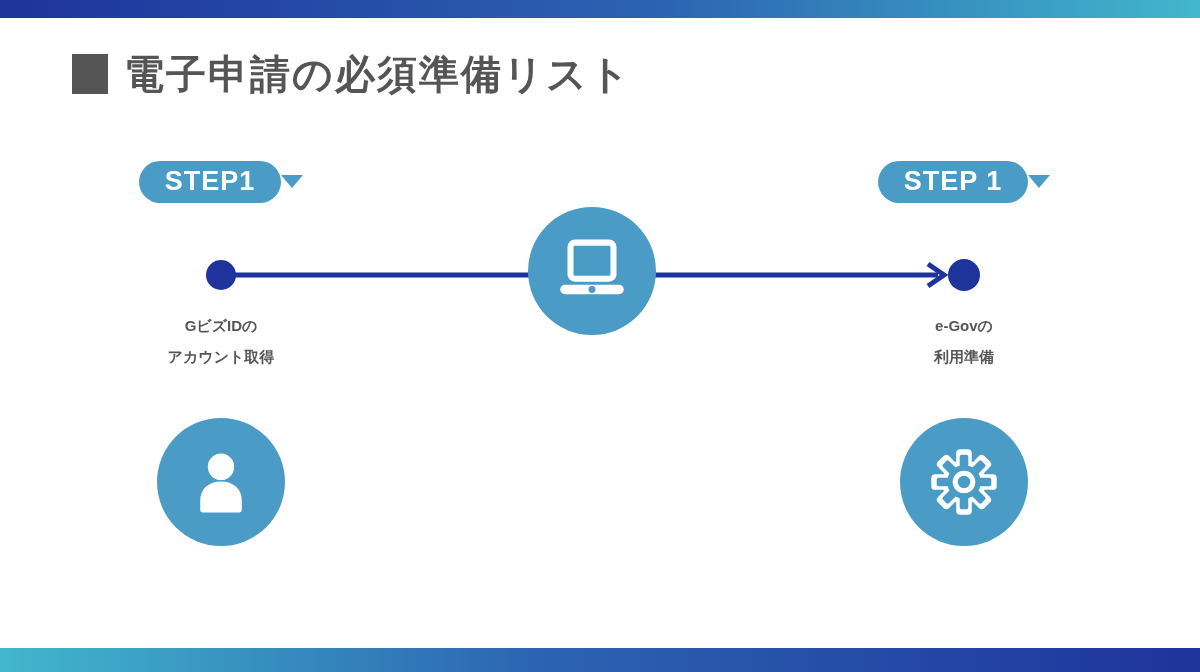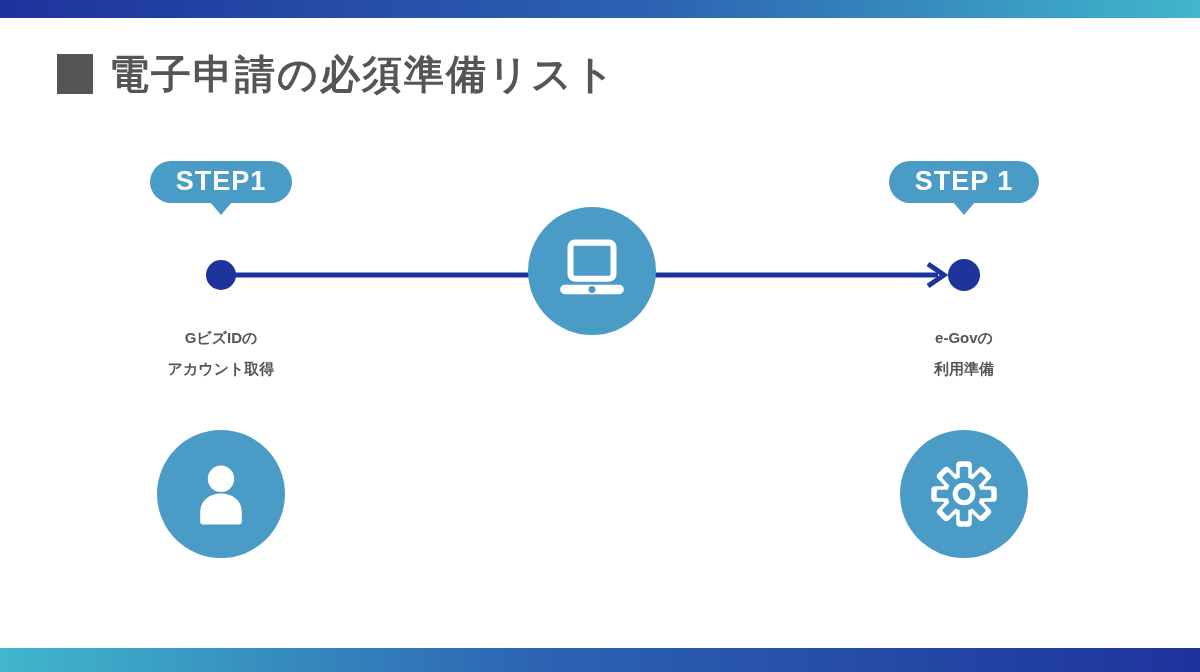--- a/index.html
+++ b/index.html
@@ -17,31 +17,31 @@
     margin:0 auto;
     background:var(--white);
     overflow:hidden;
     font-family:"Liberation Sans","DejaVu Sans",sans-serif;
   }
   
   .bar{position:absolute;left:0;width:100%;}
   .bar.top{top:0;height:18px;background:linear-gradient(90deg,var(--navy) 0%,var(--mid_blue) 55%,var(--teal) 100%);}
   .bar.bottom{bottom:0;height:24px;background:linear-gradient(90deg,var(--teal) 0%,var(--mid_blue) 45%,var(--navy) 100%);}
   
-  .title-row{position:absolute;left:57px;top:52px;display:flex;align-items:center;gap:16px;}
+  .title-row{position:absolute;left:72px;top:52px;display:flex;align-items:center;gap:16px;}
   .title-square{width:36px;height:40px;background:var(--text_gray);flex:0 0 auto;}
   .title-text{margin:0;font-size:40px;font-weight:800;color:var(--text_gray);letter-spacing:2px;line-height:1.1;}
   
   .timeline{position:absolute;left:0;top:245px;width:1200px;height:60px;}
   .tl-line{stroke:var(--navy);stroke-width:5;}
   .tl-arrow{stroke:var(--navy);stroke-width:5;fill:none;}
   .tl-dot{fill:var(--navy);}
   
   .step{position:absolute;top:161px;width:260px;display:flex;flex-direction:column;align-items:center;}
-  .badge-wrap{display:flex;flex-direction:column;align-items:center;}
+  .badge-wrap{display:flex;flex-direction:row;align-items:center;}
   .badge{
     background:var(--blue);color:var(--white);
     font-size:27px;font-weight:800;letter-spacing:1px;
     padding:6px 26px;border-radius:22px;line-height:1.1;
     white-space:nowrap;
   }
   .badge-tail{
     width:0;height:0;margin-top:-1px;
     border-left:11px solid transparent;
     border-right:11px solid transparent;

